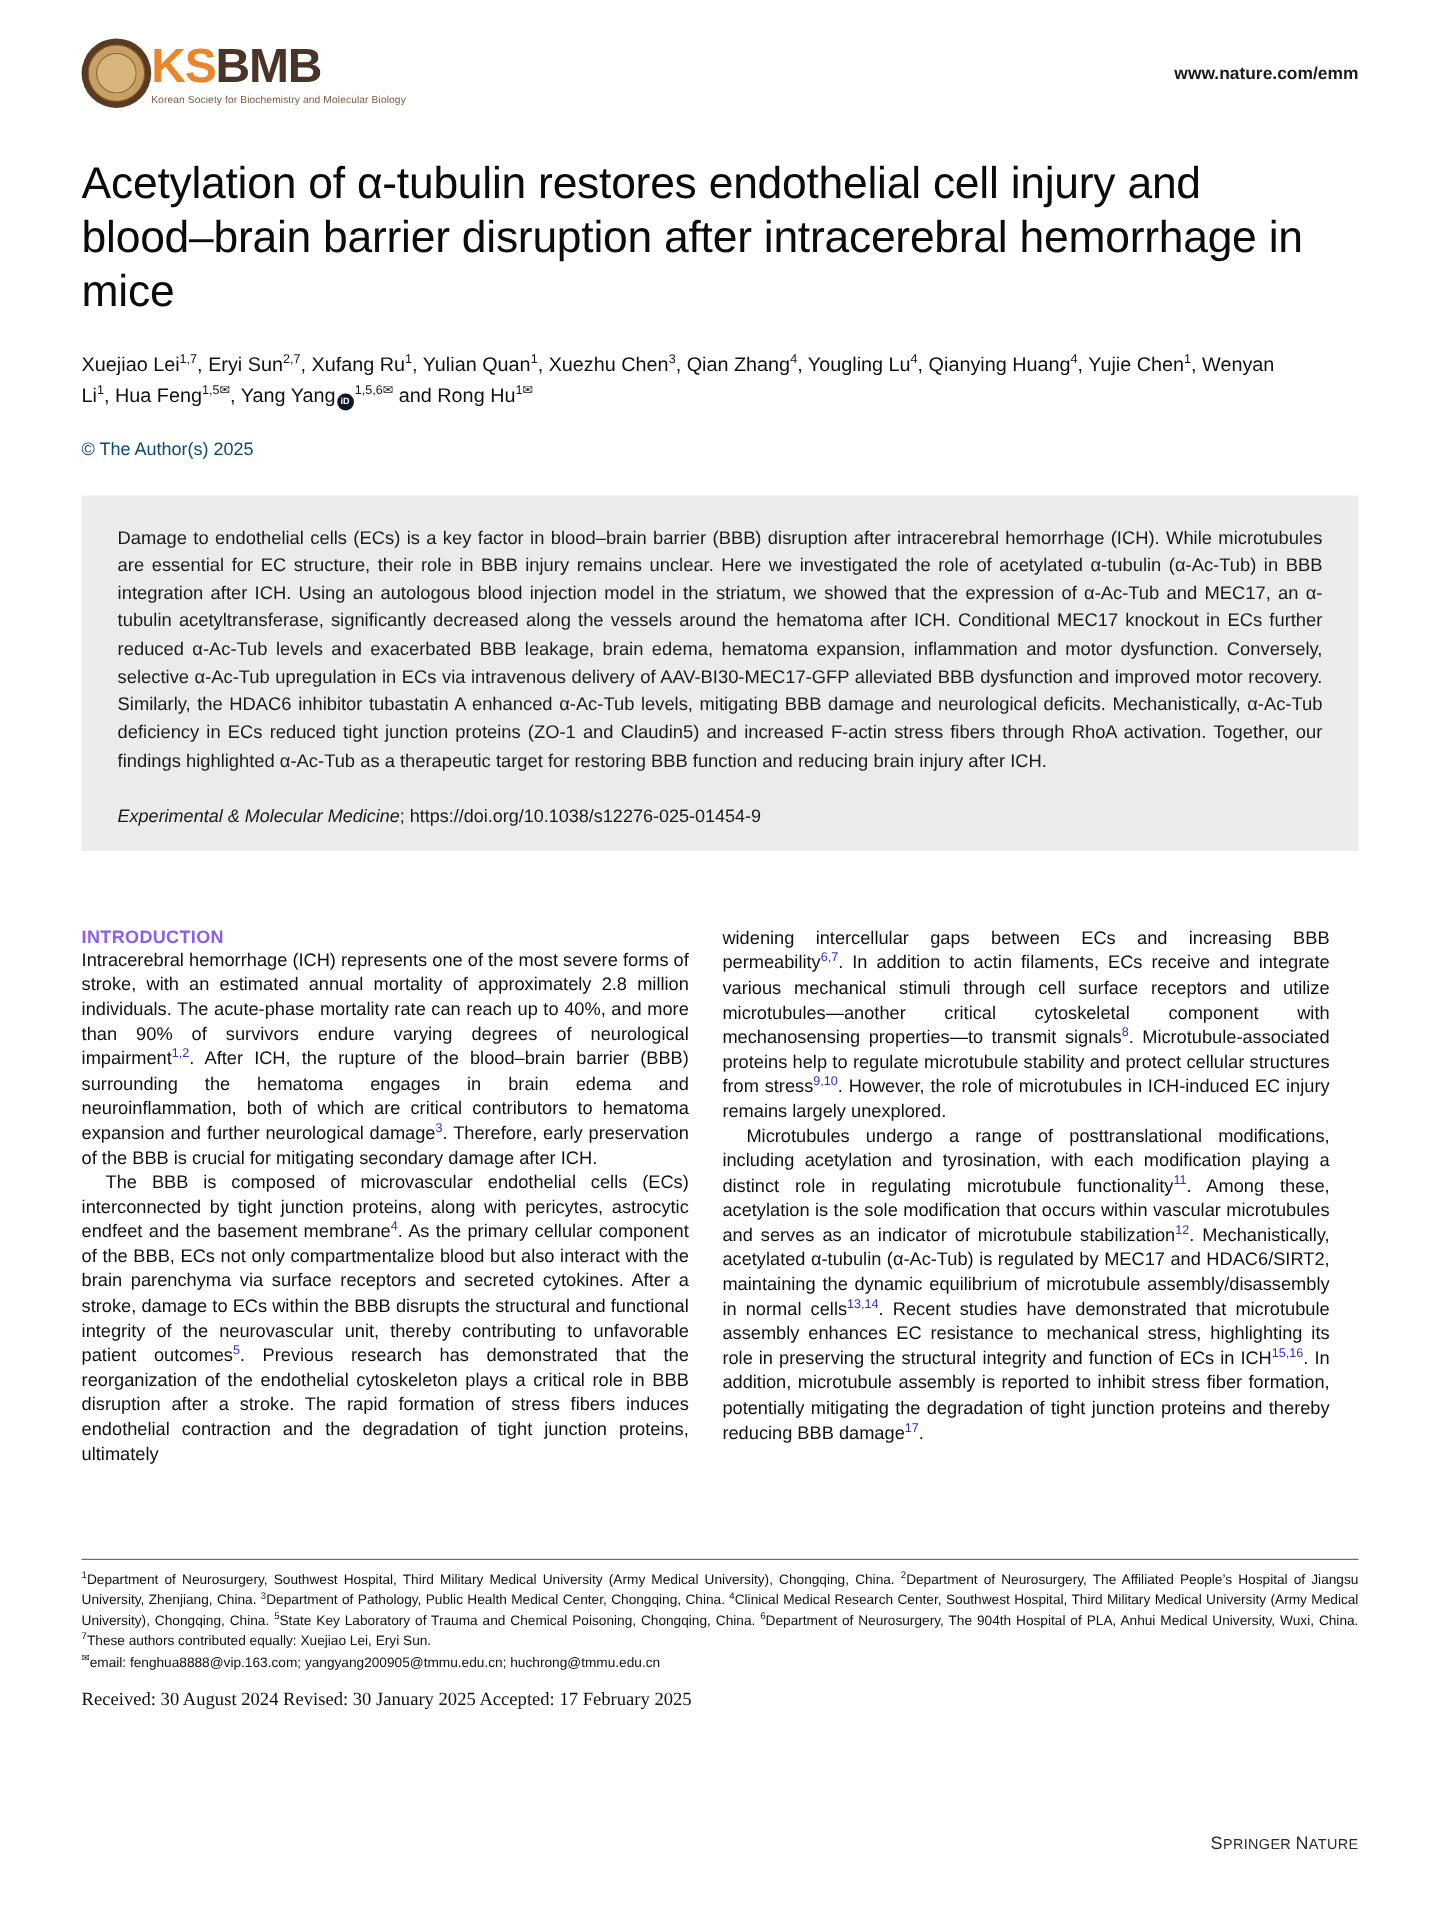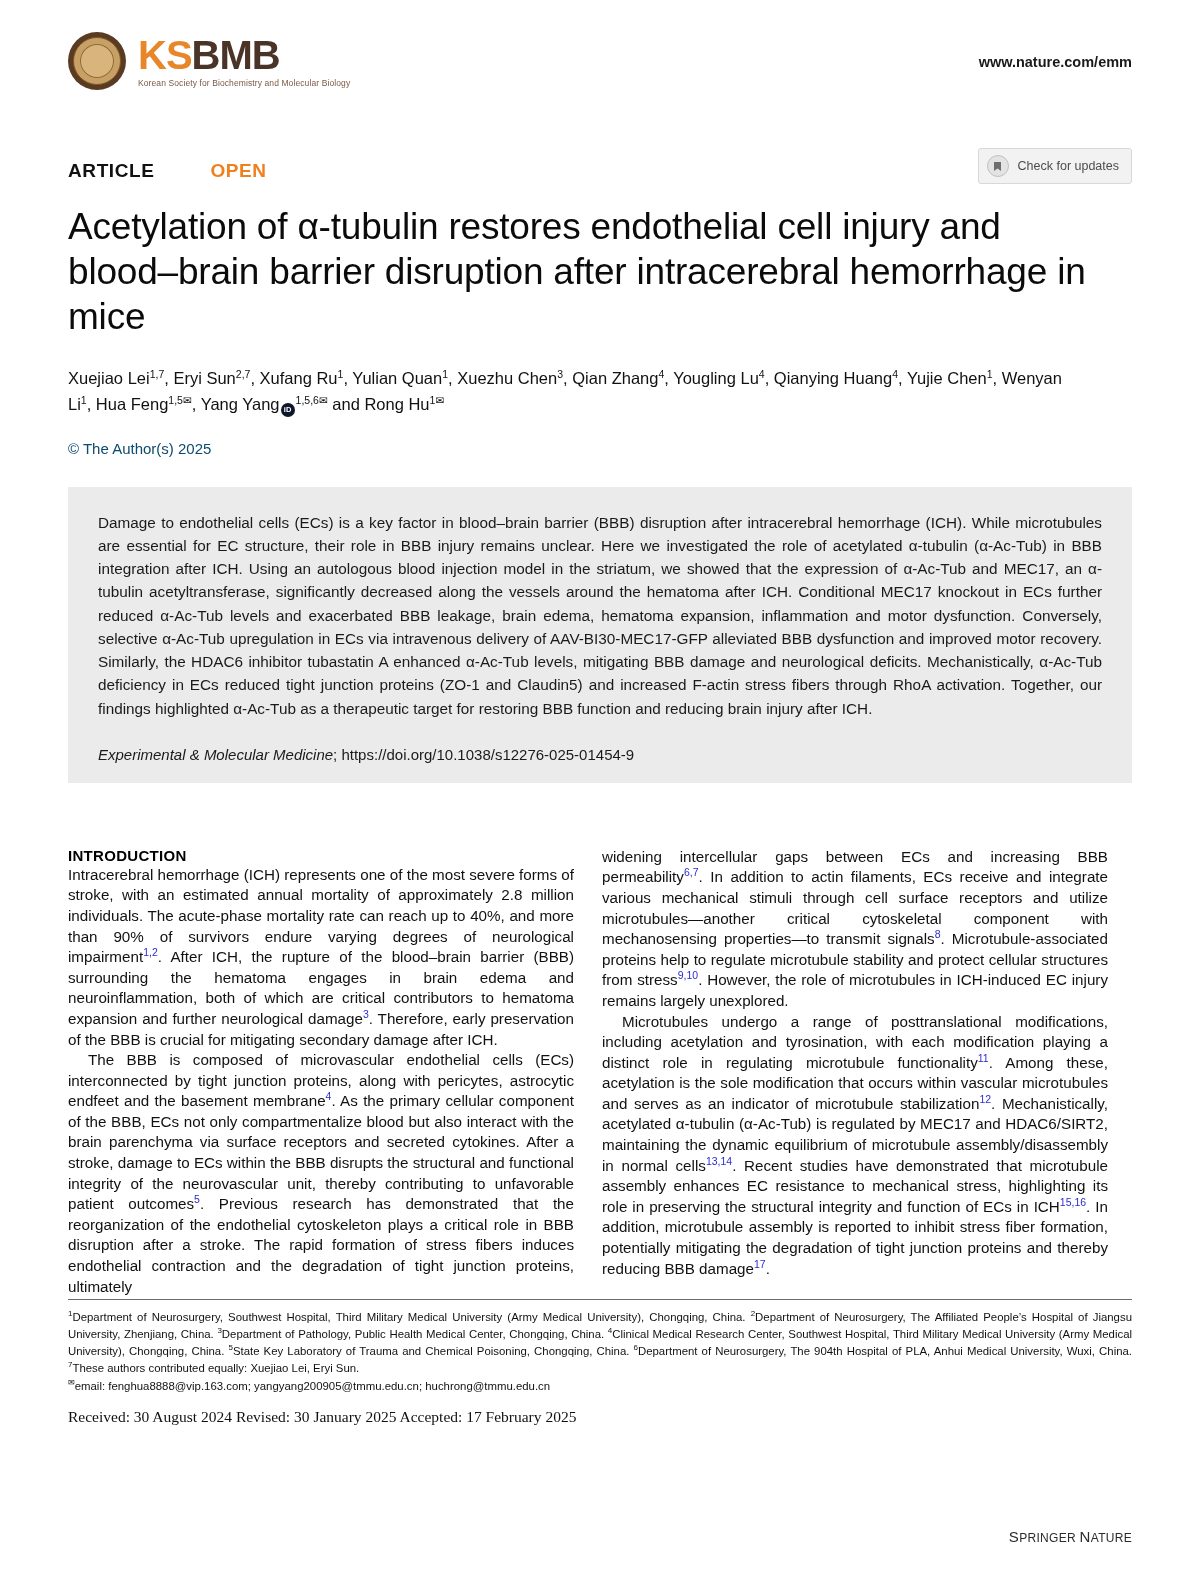--- a/index.html
+++ b/index.html
@@ -28,21 +28,20 @@
     height: 108px;
     display: flex;
     align-items: flex-start;
     justify-content: space-between;
     padding-top: 32px;
     box-sizing: border-box;
   }
   .logo-wrap {
     display: flex;
     align-items: center;
-    gap: 12px;
   }
   .ksbmb-seal {
     width: 58px;
     height: 58px;
     border-radius: 50%;
     background: #5b3a22;
     position: relative;
     flex: none;
   }
   .ksbmb-seal::before {
@@ -199,21 +198,21 @@
     gap: 28px;
   }
   .col {
     width: 506px;
     flex: none;
   }
   .sec-head {
     font-size: 15px;
     font-weight: bold;
     letter-spacing: 0.3px;
-    color: #000000;
+    color: #8b5cf6;
     margin: 0 0 1px 0;
   }
   .col p {
     font-size: 15.2px;
     line-height: 1.355;
     text-align: justify;
     margin: 0;
     color: #111;
     hyphens: none;
   }
@@ -275,33 +274,20 @@
     <div class="logo-wrap">
       <div class="ksbmb-seal"></div>
       <div class="logo-text">
         <div class="logo-title"><span class="logo-ks">KS</span><span class="logo-bmb">BMB</span></div>
         <div class="logo-sub">Korean Society for Biochemistry and Molecular Biology</div>
       </div>
     </div>
     <div class="nature-url">www.nature.com/emm</div>
   </div>
 
-  <div class="art-kicker-row">
-    <span class="kicker-article">ARTICLE</span>
-    <span class="kicker-open">OPEN</span>
-
-    <div class="check-updates">
-      <span class="cu-icon">
-        <svg width="11" height="11" viewBox="0 0 11 11" aria-hidden="true">
-          <path d="M2 1 h7 v9 l-3.5 -2.6 L2 10 z" fill="#6e6e6e"></path>
-        </svg>
-      </span>
-      <span class="cu-label">Check for updates</span>
-    </div>
-  </div>
 
   <h1 class="art-title">Acetylation of α-tubulin restores endothelial cell injury and blood–brain barrier disruption after intracerebral hemorrhage in mice</h1>
 
   <div class="authors"><span>Xuejiao Lei</span><sup>1,7</sup>, <span>Eryi Sun</span><sup>2,7</sup>, <span>Xufang Ru</span><sup>1</sup>, <span>Yulian Quan</span><sup>1</sup>, <span>Xuezhu Chen</span><sup>3</sup>, <span>Qian Zhang</span><sup>4</sup>, <span>Yougling Lu</span><sup>4</sup>, <span>Qianying Huang</span><sup>4</sup>, <span>Yujie Chen</span><sup>1</sup>, <span>Wenyan Li</span><sup>1</sup>, <span>Hua Feng</span><sup>1,5<span class="env-in">✉</span></sup>, <span>Yang Yang</span><span class="orcid">iD</span><sup>1,5,6<span class="env-in">✉</span></sup> and <span>Rong Hu</span><sup>1<span class="env-in">✉</span></sup></div>
 
   <div class="copyright">© The Author(s) 2025</div>
 
   <div class="abstract-box">
     <p class="abstract-text">Damage to endothelial cells (ECs) is a key factor in blood–brain barrier (BBB) disruption after intracerebral hemorrhage (ICH). While microtubules are essential for EC structure, their role in BBB injury remains unclear. Here we investigated the role of acetylated α-tubulin (α-Ac-Tub) in BBB integration after ICH. Using an autologous blood injection model in the striatum, we showed that the expression of α-Ac-Tub and MEC17, an α-tubulin acetyltransferase, significantly decreased along the vessels around the hematoma after ICH. Conditional MEC17 knockout in ECs further reduced α-Ac-Tub levels and exacerbated BBB leakage, brain edema, hematoma expansion, inflammation and motor dysfunction. Conversely, selective α-Ac-Tub upregulation in ECs via intravenous delivery of AAV-BI30-MEC17-GFP alleviated BBB dysfunction and improved motor recovery. Similarly, the HDAC6 inhibitor tubastatin A enhanced α-Ac-Tub levels, mitigating BBB damage and neurological deficits. Mechanistically, α-Ac-Tub deficiency in ECs reduced tight junction proteins (ZO-1 and Claudin5) and increased F-actin stress fibers through RhoA activation. Together, our findings highlighted α-Ac-Tub as a therapeutic target for restoring BBB function and reducing brain injury after ICH.</p>
     <p class="abstract-cite"><i>Experimental &amp; Molecular Medicine</i><span>; https://doi.org/10.1038/s12276-025-01454-9</span></p>

